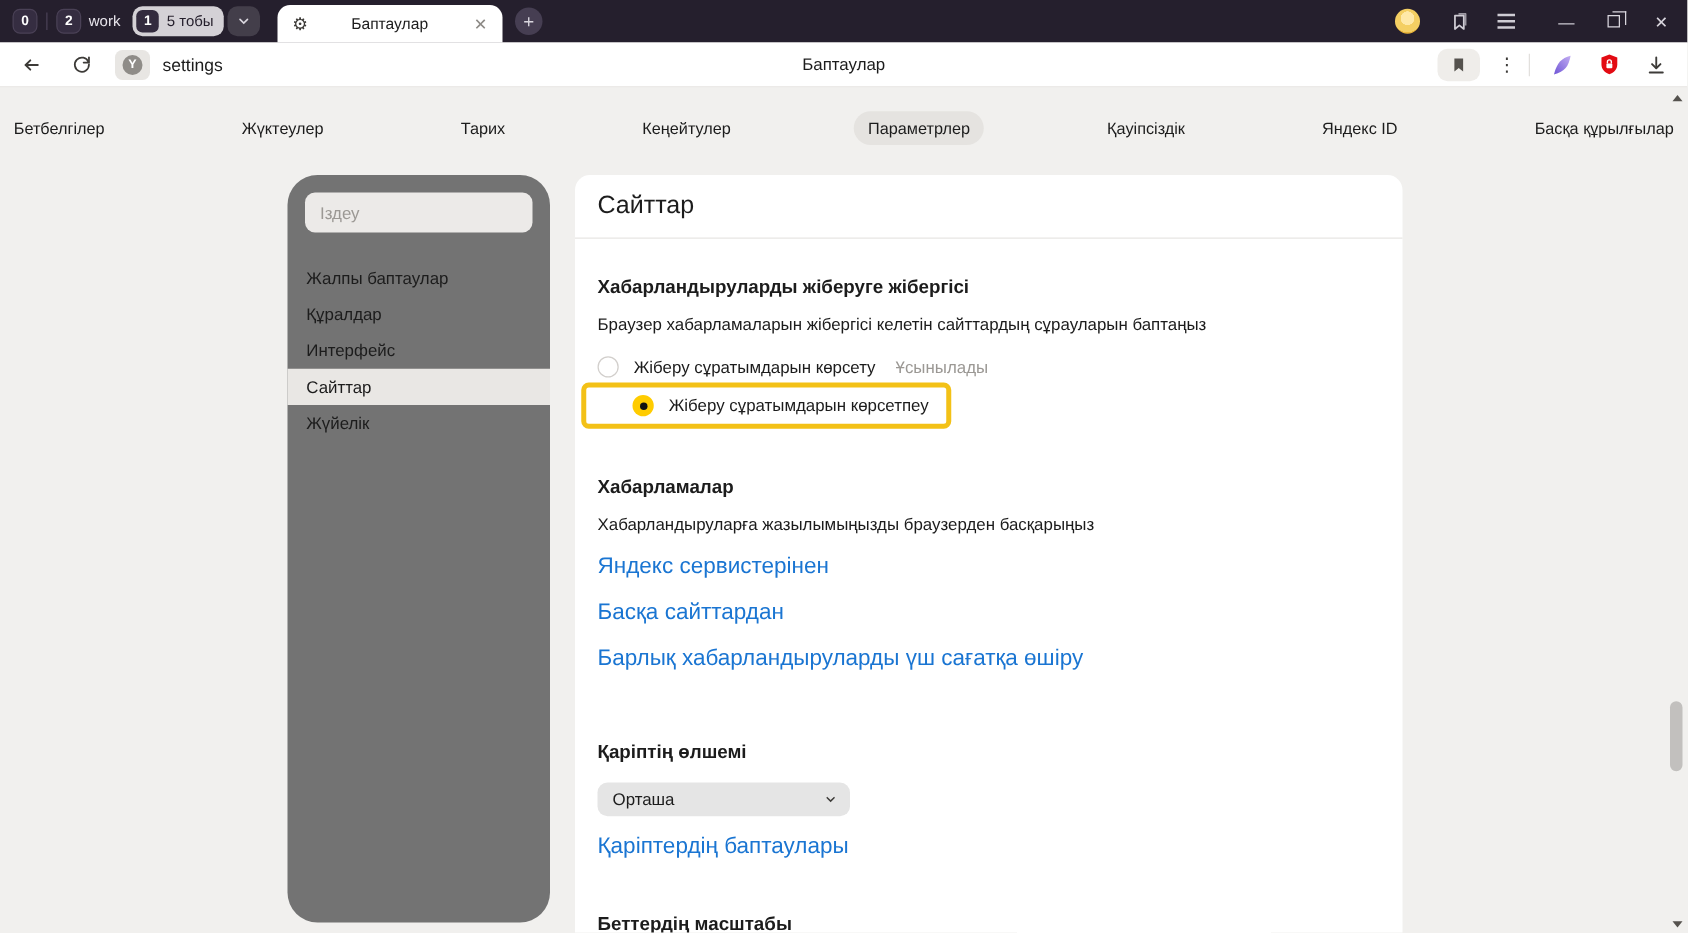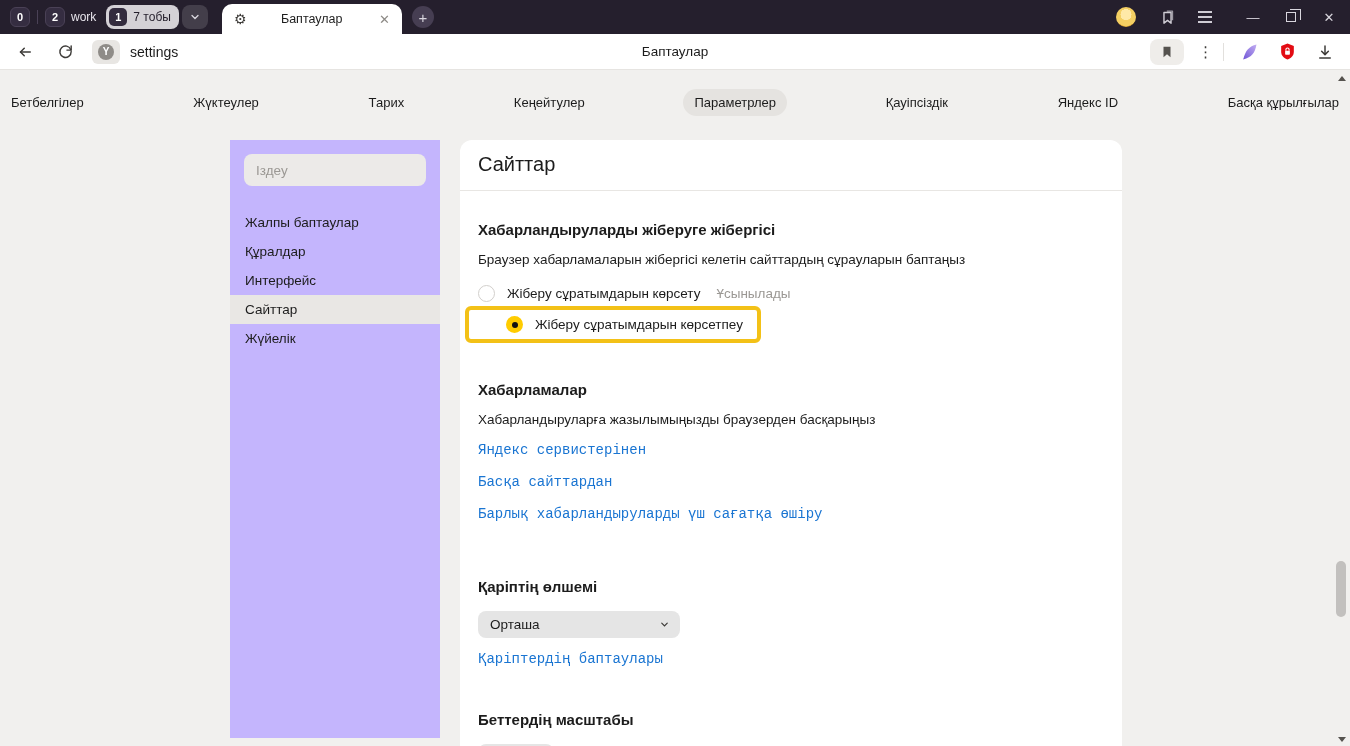--- a/index.html
+++ b/index.html
@@ -46,21 +46,21 @@
   .bm-chip { width:34px; height:26px; background:#efedea; border-radius:8px; display:flex; align-items:center; justify-content:center; }
   .v-dots { color:#3d3b38; font-size:15px; letter-spacing:0; margin:0 10px 0 14px; }
   .tool-div { width:1px; height:18px; background:#e2e0dd; margin-right:10px; }
 
   
   .page { position:absolute; top:71px; left:0; right:0; bottom:0; background:#f1f0ee; }
   .nav-row { display:flex; justify-content:space-between; gap:4px; padding-top:18px; }
   .nav-tab { font-size:13px; color:#1c1c1c; padding:6px 11px; border-radius:14px; white-space:nowrap; }
   .nav-tab.active { background:#e5e3e0; }
 
-  .sidebar-card { position:absolute; left:230px; top:69px; width:210px; height:598px; background:#c4b5fd; border-radius:0; padding:14px 0; }
+  .sidebar-card { position:absolute; left:230px; top:69px; width:210px; height:598px; background:#737373; border-radius:24px; padding:14px 0; }
   .search-input { display:block; width:182px; margin:0 14px; height:32px; background:#eceae8; border:none; border-radius:8px;
                   padding:0 12px; font-size:13.5px; font-family:inherit; color:#1c1c1c; outline:none; }
   .search-input::placeholder { color:#9b9894; }
   .side-list { margin-top:22px; }
   .side-item { height:29px; display:flex; align-items:center; padding:0 15px; font-size:13.5px; color:#1c1c1c; }
   .side-item.active { background:#e9e7e4; }
 
   .content-card { position:absolute; left:460px; top:69px; width:662px; bottom:-14px; background:#fff; border-radius:12px 12px 0 0; padding:0 18px; }
   .page-title { font-size:20px; font-weight:400; padding:13px 0 14px; }
   .card-divider { height:1px; background:#e8e6e3; margin:0 -18px; }
@@ -73,21 +73,21 @@
   .radio { width:17px; height:17px; border-radius:50%; flex:none; }
   .radio.off { background:#fff; border:1.6px solid #d2cfcc; }
   .radio.on { background:#ffcc00; position:relative; }
   .radio.on::after { content:""; position:absolute; left:5.5px; top:5.5px; width:6px; height:6px; border-radius:50%; background:#111; }
   .recommend { color:#9b9894; margin-left:4px; }
   .highlight-box { display:inline-flex; align-items:center; border:4px solid #f3c117; border-radius:6px;
                    padding:6px 14px 6px 9px; margin:4px 0 0 -13px; }
   .highlight-box .radio-row { gap:12px;margin-left:28px; }
 
   .sec2 { margin-top:38px; }
-  .link { display:block; font-size:14px; color:#1a75d2; text-decoration:none; margin-top:16px; width:fit-content;font-family:Liberation Mono, monospace; }
+  .link { display:block; font-size:18px; color:#1a75d2; text-decoration:none; margin-top:16px; width:fit-content; }
   .link.first { margin-top:15px; }
 
   .sec3 { margin-top:56px; }
   .dropdown { display:flex; align-items:center; justify-content:space-between; background:#e5e5e5; border-radius:8px;
               height:27px; padding:0 10px 0 12px; font-size:13.5px; margin-top:16px; width:fit-content; gap:8px; }
   .dropdown.wide { width:202px; }
   .sec4 { margin-top:44px; }
   .drop-link { margin-top:13px; }
 
   
@@ -102,21 +102,21 @@
 </head>
 <body>
 
 <div class="titlebar">
   <div class="tb-badge">0</div>
   <div class="tb-sep"></div>
   <div class="tb-badge">2</div>
   <div class="tb-group-label">work</div>
   <div class="tb-group-pill">
     <div class="tb-badge">1</div>
-    <span>7 тобы</span>
+    <span>5 тобы</span>
   </div>
   <div class="tb-chevron-btn">
     <span>
       <svg width="12" height="12" viewBox="0 0 24 24" fill="none" stroke="#d9d6de" stroke-width="2.6" stroke-linecap="round">
           <polyline points="6 9 12 15 18 9"></polyline>
         </svg>
     </span>
   </div>
   <div class="browser-tab">
     <span class="gear">⚙</span>

